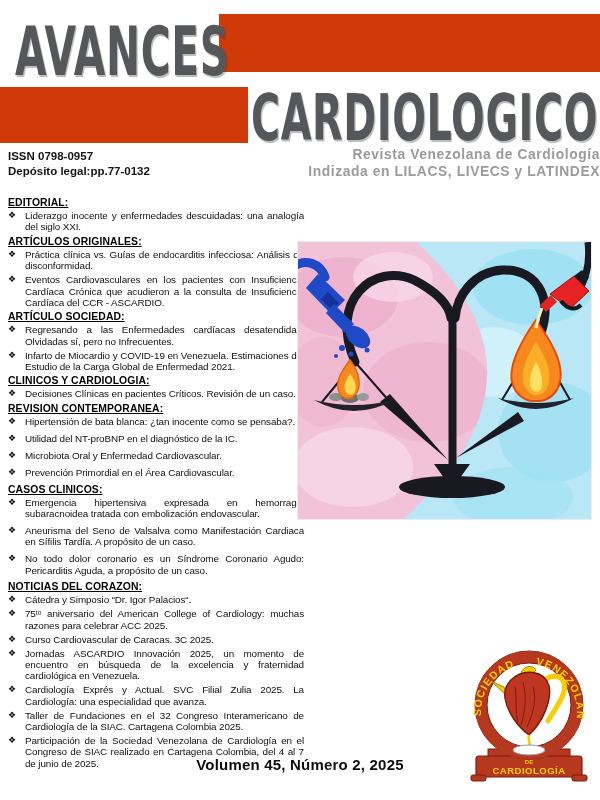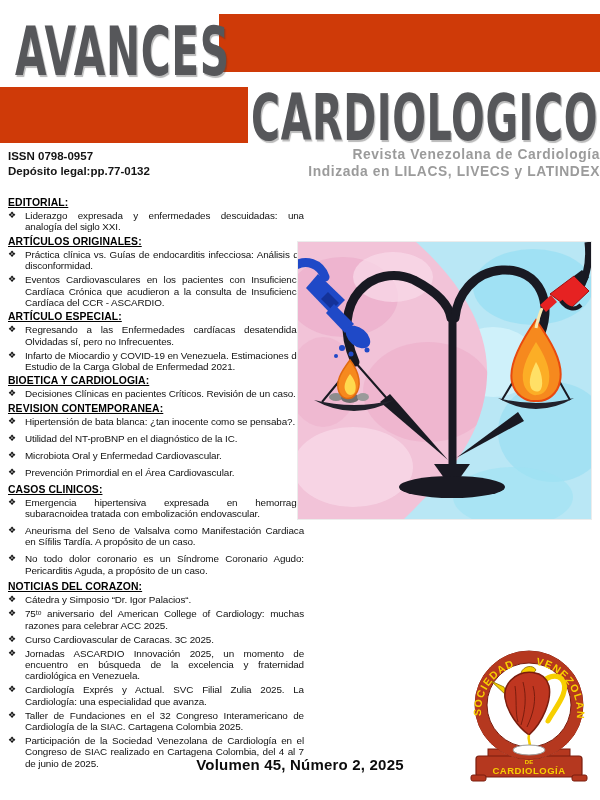--- a/index.html
+++ b/index.html
@@ -66,50 +66,50 @@
   <div>Revista Venezolana de Cardiología</div>
   <div>Indizada en LILACS, LIVECS y LATINDEX</div>
 </div>
 
 <div class="toc">
 
   <div class="sec">
     <div class="sec-h">EDITORIAL:</div>
     <div class="item">
       <span class="blt">❖</span>
-      <span class="txt">Liderazgo expresada y enfermedades descuidadas: una analogía del siglo XXI.</span>
+      <span class="txt">Liderazgo inocente y enfermedades descuidadas: una analogía del siglo XXI.</span>
     </div>
   </div>
 
   <div class="sec">
     <div class="sec-h">ARTÍCULOS ORIGINALES:</div>
     <div class="item">
       <span class="blt">❖</span>
       <span class="txt">Práctica clínica vs. Guías de endocarditis infecciosa: Análisis de disconformidad.</span>
     </div>
     <div class="item">
       <span class="blt">❖</span>
       <span class="txt">Eventos Cardiovasculares en los pacientes con Insuficiencia Cardíaca Crónica que acudieron a la consulta de Insuficiencia Cardíaca del CCR - ASCARDIO.</span>
     </div>
   </div>
 
   <div class="sec">
-    <div class="sec-h">ARTÍCULO ESPECIAL:</div>
+    <div class="sec-h">ARTÍCULO SOCIEDAD:</div>
     <div class="item">
       <span class="blt">❖</span>
       <span class="txt">Regresando a las Enfermedades cardíacas desatendidas. Olvidadas sí, pero no Infrecuentes.</span>
     </div>
     <div class="item">
       <span class="blt">❖</span>
       <span class="txt">Infarto de Miocardio y COVID-19 en Venezuela. Estimaciones del Estudio de la Carga Global de Enfermedad 2021.</span>
     </div>
   </div>
 
   <div class="sec">
-    <div class="sec-h">BIOETICA Y CARDIOLOGIA:</div>
+    <div class="sec-h">CLINICOS Y CARDIOLOGIA:</div>
     <div class="item">
       <span class="blt">❖</span>
       <span class="txt">Decisiones Clínicas en pacientes Críticos. Revisión de un caso.</span>
     </div>
   </div>
 
   <div class="sec spaced">
     <div class="sec-h">REVISION CONTEMPORANEA:</div>
     <div class="item">
       <span class="blt">❖</span>

